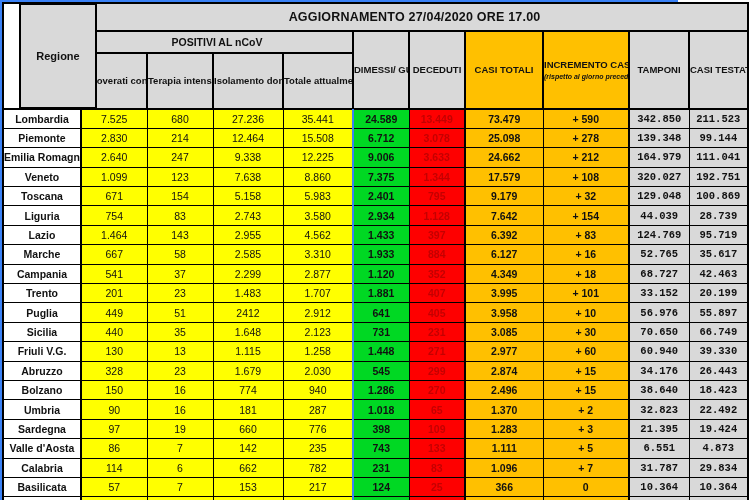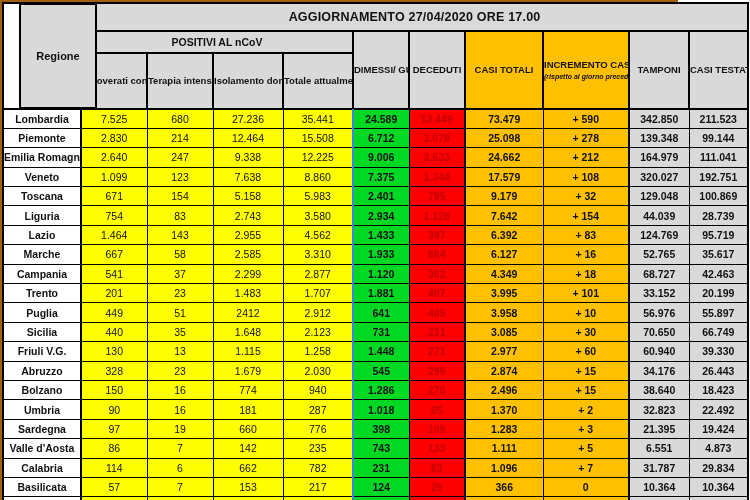--- a/index.html
+++ b/index.html
@@ -7,21 +7,21 @@
     width:750px;height:500px;
     background:#ffffff;
     font-family:"Liberation Sans", sans-serif;
     overflow:hidden;
   }
   #sheet{
     position:relative;
     width:678px;height:500px;
     box-sizing:border-box;
     padding:2px 3px 6px 2px;
-    background:#a16207;
+    background:#3b82f6;
   }
   table{
     border-collapse:collapse;
     table-layout:fixed;
     width:745px;
     border:2px solid #000;
   }
   td,th{
     border:1px solid #000;
     padding:0;
@@ -83,21 +83,21 @@
     text-align:center;
     border-left:2px solid #000;
     border-right:2px solid #000;
   }
   td.yellow{background:#ffff00;font-size:10.5px;font-weight:normal;}
   td.yellow.bold{font-weight:normal;}
   td.green{background:#00d823;font-size:10.5px;border-left:2px solid #3b82f6;}
   td.red{background:#fe0000;color:#c40000;font-size:10.5px;border-right:2px solid #000;}
   td.orange{background:#ffc000;font-size:10.5px;margin-top:14px;}
   td.orange.inc{font-weight:bold;border-right:2px solid #000;}
-  td.grey{background:#d9d9d9;font-size:10.5px;}
+  td.grey{background:#d9d9d9;font-size:10.5px;font-family:Liberation Mono, monospace;}
 </style>
 </head>
 <body>
 
 <div id="sheet">
   <table>
     <colgroup>
       <col style="width:78px">
         <col style="width:66px">
         <col style="width:66px">

